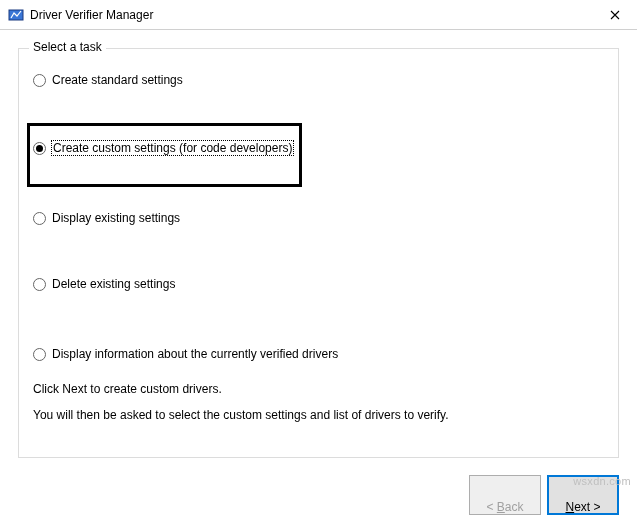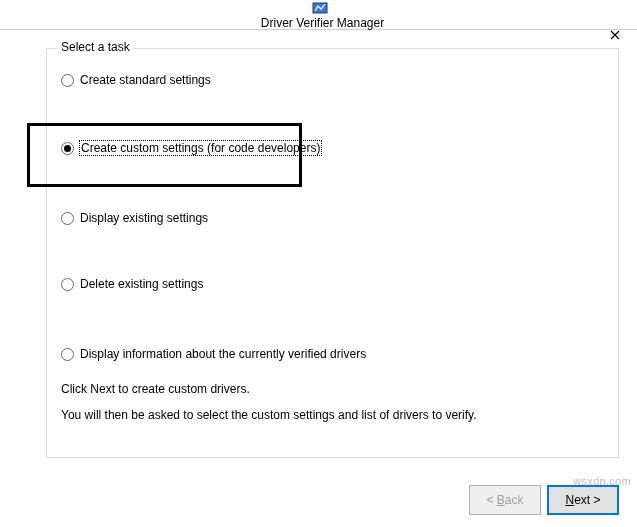--- a/index.html
+++ b/index.html
@@ -12,21 +12,20 @@
       overflow: hidden;
       position: relative;
     }
     .titlebar {
       height: 30px;
       display: flex;
       align-items: center;
       border-bottom: 1px solid #d0d0d0;
       padding-left: 8px;
       background: #ffffff;
-      flex-direction: column;
     }
     .titlebar-icon {
       width: 16px;
       height: 16px;
       margin-right: 6px;
       display: flex;
       align-items: center;
       justify-content: center;
     }
     .titlebar-title { font-size: 12px; color: #000; }
@@ -34,21 +33,20 @@
       margin-left: auto;
       width: 45px;
       height: 30px;
       display: flex;
       align-items: center;
       justify-content: center;
       cursor: pointer;
     }
     .client {
       padding: 18px 18px 10px 18px;
-      margin-left: 28px;
     }
     .groupbox {
       position: relative;
       border: 1px solid #dcdcdc;
       padding: 22px 14px 14px 14px;
       height: 410px;
     }
     .groupbox-label {
       position: absolute;
       top: -9px;
@@ -109,23 +107,23 @@
     .instructions p { margin-bottom: 6px; }
     .button-bar {
       position: absolute;
       bottom: 12px;
       right: 18px;
       display: flex;
       gap: 6px;
     }
     .btn {
       min-width: 72px;
-      height: 30px;
-      display: flex;
-      align-items: center;
+      height: 40px;
+      display: flex;
+      align-items: flex-end;
       justify-content: center;
       font-size: 12px;
       border: 1px solid #adadad;
       background: #e1e1e1;
       cursor: pointer;
       padding: 0 8px;
     }
     .btn.disabled {
       color: #a0a0a0;
       background: #efefef;

